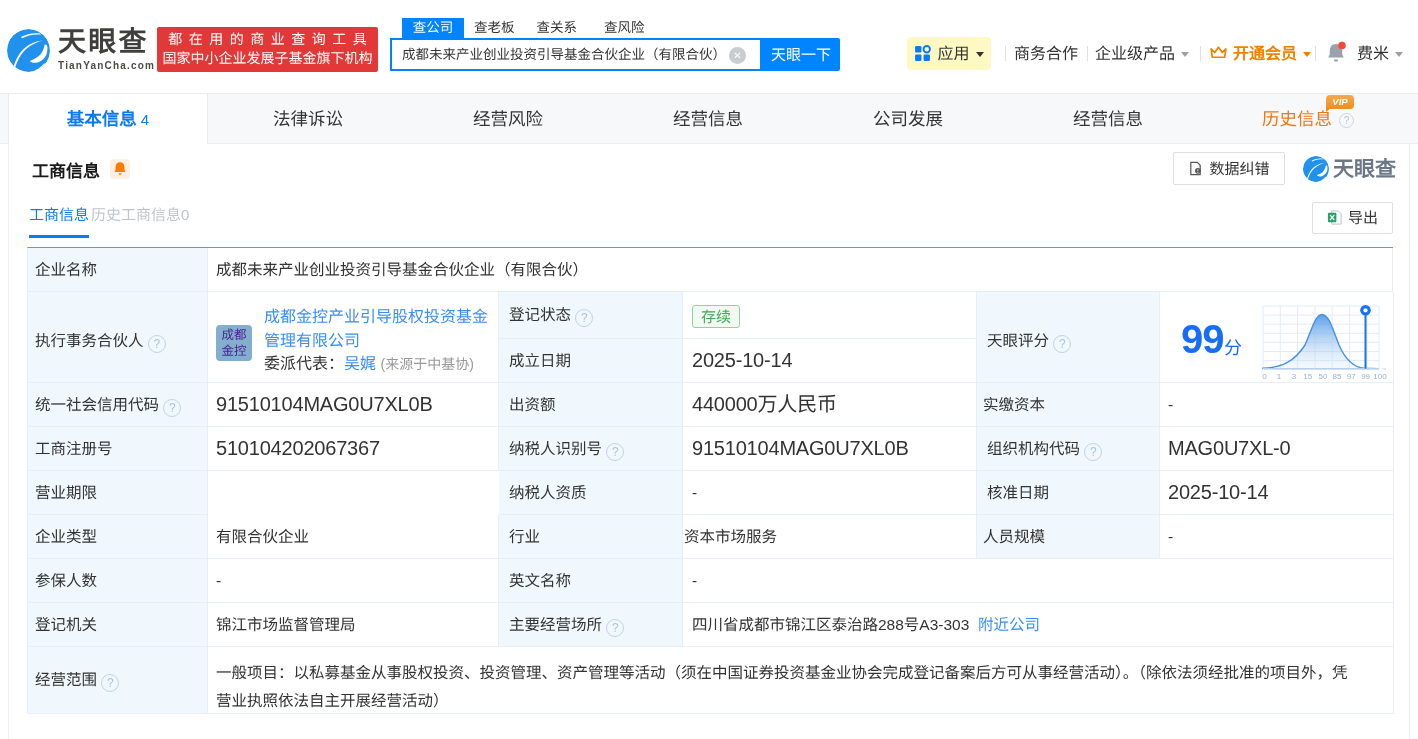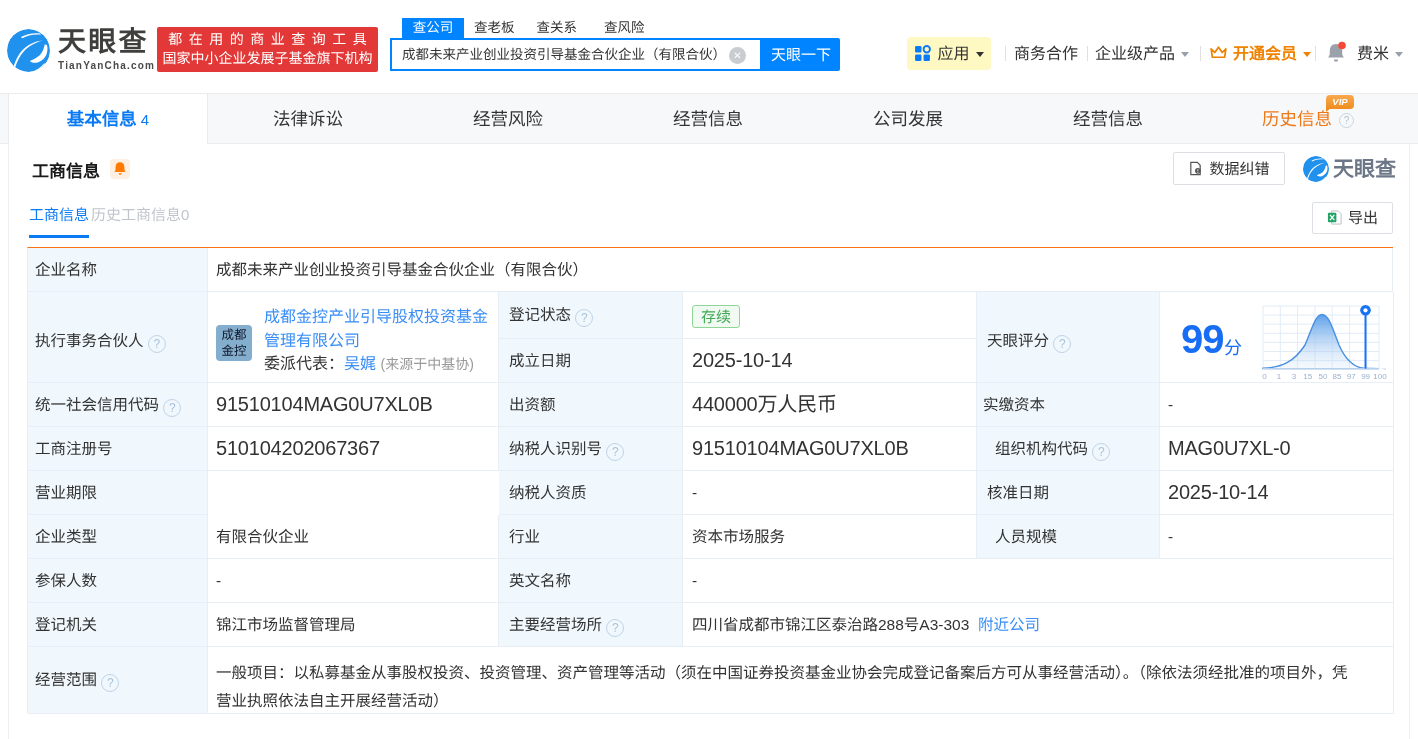--- a/index.html
+++ b/index.html
@@ -179,21 +179,21 @@
       <path d="M3.2 5.2 L7.8 10.8 M7.8 5.2 L3.2 10.8" stroke="#fff" stroke-width="1.4"></path>
     </svg>导出</div>
 
   <div id="tbl">
 
     <div class="c lb" style="left:0;top:0;width:180px;height:44px;line-height:43px">企业名称</div>
     <div class="c vl" style="left:180px;top:0;width:1185px;height:44px;line-height:43px">成都未来产业创业投资引导基金合伙企业（有限合伙）</div>
 
     <div class="c lb" style="left:0;top:44px;width:180px;height:91px;line-height:98px">执行事务合伙人 <span class="qmark">?</span></div>
     <div class="c vl" style="left:180px;top:44px;width:291px;height:91px">
-      <div class="abs" style="left:8px;top:33px;width:36px;height:36px;background:#84aecd;border-radius:4px;color:#0f172a;font-size:12.5px;text-align:center;line-height:16px;padding-top:2px">成都<br>金控</div>
+      <div class="abs" style="left:8px;top:33px;width:36px;height:36px;background:#84aecd;border-radius:4px;color:#4c1d95;font-size:12.5px;text-align:center;line-height:16px;padding-top:2px">成都<br>金控</div>
       <div class="abs lnk" style="left:56px;top:13px;width:235px;font-size:16px;line-height:23.5px">成都金控产业引导股权投资基金管理有限公司</div>
       <div class="abs" style="left:56px;top:61px;font-size:16px;line-height:22px">委派代表：<span class="lnk">吴娓</span> <span style="color:#999;font-size:14px">(来源于中基协)</span></div>
     </div>
     <div class="c lb" style="left:471px;top:44px;width:184px;height:47px;line-height:46px;padding-left:10px">登记状态 <span class="qmark">?</span></div>
     <div class="c vl" style="left:655px;top:44px;width:294px;height:47px;padding-left:9px">
       <span style="display:inline-block;margin-top:13px;padding:0 8px;height:23px;line-height:21px;color:#41a854;background:#f0faf2;border:1px solid #8fd694;border-radius:3px;font-size:15px">存续</span>
     </div>
     <div class="c lb" style="left:471px;top:91px;width:184px;height:44px;line-height:43px;padding-left:10px">成立日期</div>
     <div class="c vl" style="left:655px;top:91px;width:294px;height:44px;line-height:43px;padding-left:9px"><span class="num">2025-10-14</span></div>
     <div class="c lb" style="left:949px;top:44px;width:183px;height:91px;line-height:98px;padding-left:10px">天眼评分 <span class="qmark">?</span></div>
@@ -248,34 +248,34 @@
     <div class="c vl" style="left:180px;top:135px;width:291px;height:44px;line-height:43px"><span class="num">91510104MAG0U7XL0B</span></div>
     <div class="c lb" style="left:471px;top:135px;width:184px;height:44px;line-height:43px;padding-left:10px">出资额</div>
     <div class="c vl" style="left:655px;top:135px;width:294px;height:44px;line-height:43px;padding-left:9px"><span class="num">440000万人民币</span></div>
     <div class="c lb" style="left:949px;top:135px;width:183px;height:44px;line-height:43px;padding-left:6px">实缴资本</div>
     <div class="c vl" style="left:1132px;top:135px;width:234px;height:44px;line-height:43px">-</div>
 
     <div class="c lb" style="left:0;top:179px;width:180px;height:44px;line-height:43px">工商注册号</div>
     <div class="c vl" style="left:180px;top:179px;width:291px;height:44px;line-height:43px"><span class="num">510104202067367</span></div>
     <div class="c lb" style="left:471px;top:179px;width:184px;height:44px;line-height:43px;padding-left:10px">纳税人识别号 <span class="qmark">?</span></div>
     <div class="c vl" style="left:655px;top:179px;width:294px;height:44px;line-height:43px;padding-left:9px"><span class="num">91510104MAG0U7XL0B</span></div>
-    <div class="c lb" style="left:949px;top:179px;width:183px;height:44px;line-height:43px;padding-left:18px">组织机构代码 <span class="qmark">?</span></div>
+    <div class="c lb" style="left:949px;top:179px;width:183px;height:44px;line-height:43px;padding-left:10px">组织机构代码 <span class="qmark">?</span></div>
     <div class="c vl" style="left:1132px;top:179px;width:234px;height:44px;line-height:43px"><span class="num">MAG0U7XL-0</span></div>
 
     <div class="c lb" style="left:0;top:223px;width:180px;height:44px;line-height:43px">营业期限</div>
     <div class="c lb" style="left:471px;top:223px;width:184px;height:44px;line-height:43px;padding-left:10px">纳税人资质</div>
     <div class="c vl" style="left:655px;top:223px;width:294px;height:44px;line-height:43px;padding-left:9px">-</div>
     <div class="c lb" style="left:949px;top:223px;width:183px;height:44px;line-height:43px;padding-left:10px">核准日期</div>
     <div class="c vl" style="left:1132px;top:223px;width:234px;height:44px;line-height:43px"><span class="num">2025-10-14</span></div>
 
     <div class="c lb" style="left:0;top:267px;width:180px;height:44px;line-height:43px">企业类型</div>
     <div class="c vl" style="left:180px;top:267px;width:291px;height:44px;line-height:43px">有限合伙企业</div>
     <div class="c lb" style="left:471px;top:267px;width:184px;height:44px;line-height:43px;padding-left:10px">行业</div>
-    <div class="c vl" style="left:655px;top:267px;width:294px;height:44px;line-height:43px;padding-left:9px">资本市场服务</div>
-    <div class="c lb" style="left:949px;top:267px;width:183px;height:44px;line-height:43px;padding-left:18px">人员规模</div>
+    <div class="c vl" style="left:655px;top:267px;width:294px;height:44px;line-height:43px;padding-left:1px">资本市场服务</div>
+    <div class="c lb" style="left:949px;top:267px;width:183px;height:44px;line-height:43px;padding-left:6px">人员规模</div>
     <div class="c vl" style="left:1132px;top:267px;width:234px;height:44px;line-height:43px">-</div>
 
     <div class="c lb" style="left:0;top:311px;width:180px;height:44px;line-height:43px">参保人数</div>
     <div class="c vl" style="left:180px;top:311px;width:291px;height:44px;line-height:43px">-</div>
     <div class="c lb" style="left:471px;top:311px;width:184px;height:44px;line-height:43px;padding-left:10px">英文名称</div>
     <div class="c vl" style="left:655px;top:311px;width:711px;height:44px;line-height:43px;padding-left:9px">-</div>
 
     <div class="c lb" style="left:0;top:355px;width:180px;height:44px;line-height:43px">登记机关</div>
     <div class="c vl" style="left:180px;top:355px;width:291px;height:44px;line-height:43px">锦江市场监督管理局</div>
     <div class="c lb" style="left:471px;top:355px;width:184px;height:44px;line-height:43px;padding-left:10px">主要经营场所 <span class="qmark">?</span></div>

